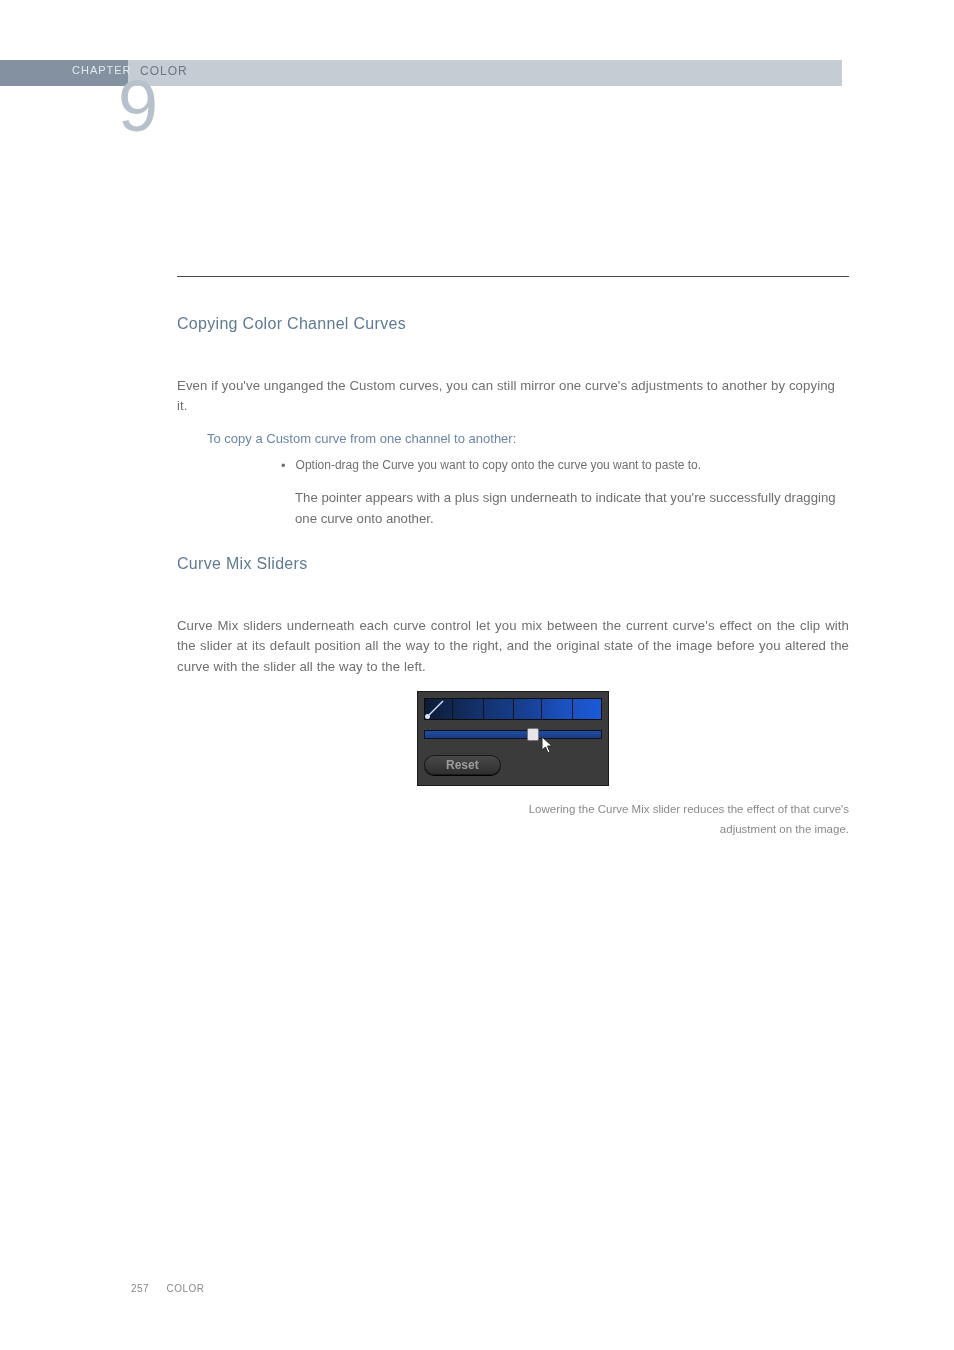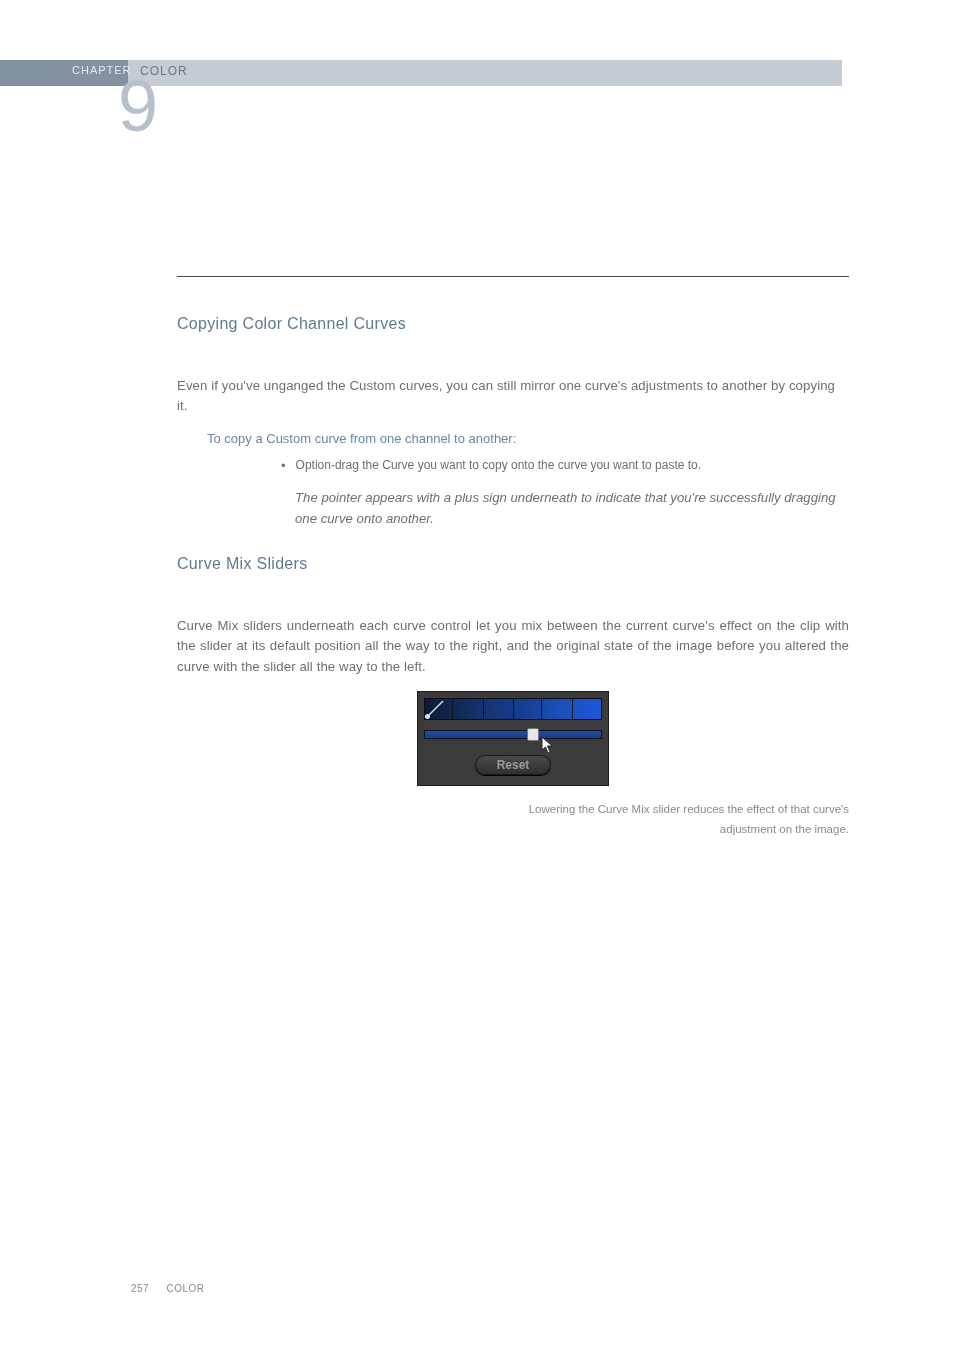--- a/index.html
+++ b/index.html
@@ -16,37 +16,37 @@
   
   .content { position: absolute; left: 177px; top: 276px; width: 672px; }
   .rule { border: none; border-top: 1px solid #4a4a4a; margin-bottom: 38px; }
   h2.section { color: #5f7a94; font-weight: 300; font-size: 16px; letter-spacing: 0.3px; margin-bottom: 16px; }
   p.body { color: #6f6f6f; font-size: 13.2px; line-height: 1.55; margin-bottom: 14px; letter-spacing: 0.1px; margin-top: 43px; }
   p.body.justify { text-align: justify; }
   .subhead { color: #6a86a6; font-size: 13px; margin: 4px 0 10px 30px; }
   .bullet-row { display: flex; margin-left: 104px; margin-bottom: 12px; }
   .bullet-dot { color: #6f6f6f; font-size: 13px; margin-right: 10px; line-height: 1.55; flex: 0 0 auto; }
   .bullet-text { color: #6f6f6f; font-size: 12px; line-height: 1.55; }
-  .indent-para { margin-left: 118px; color: #6f6f6f; font-size: 13.2px; line-height: 1.55; margin-bottom: 26px; font-style: italic; }
+  .indent-para { margin-left: 118px; color: #6f6f6f; font-size: 13.2px; line-height: 1.55; margin-bottom: 26px; }
 
   .figure-wrap { width: 100%; text-align: center; margin: 8px 0 10px 0; }
   .figure { display: inline-block; width: 192px; background: #3b3b3b; border: 1px solid #1b1b1b; padding: 6px 6px 10px 6px; position: relative; }
   .gradient-bar { height: 22px; width: 100%; margin-bottom: 10px; position: relative;
     background: linear-gradient(90deg, #0d1a33 0%, #14316b 30%, #173e8f 55%, #1b50bd 78%, #1b59d8 100%);
     box-shadow: inset 0 0 0 1px #0d0d0d; }
   .grad-ticks { position:absolute; inset:0; pointer-events:none; }
   .grad-ticks span { position:absolute; top:0; bottom:0; width:1px; background:#101418; }
   .diag { position: absolute; left: 2px; top: 2px; width: 18px; height: 18px; }
   .diag-dot { position:absolute; left:1px; bottom:1px; width:5px; height:5px; border-radius:50%; background:#cfe2ff; }
   .slider-track { height: 9px; width: 100%; background: linear-gradient(180deg,#1f4fa8,#1a3a7c); box-shadow: inset 0 0 0 1px #0c1424; position: relative; margin-bottom: 16px; }
   .slider-knob { position: absolute; top: -2px; width: 12px; height: 13px; left: 58%; background:#e6e6e6; border:1px solid #787878; border-radius:2px; }
   .cursor { position:absolute; top:6px; left:calc(58% + 14px); width:16px; height:18px; }
   .reset-btn { display: inline-block; padding: 3px 22px; border-radius: 14px; color: #9c9c9c; font-size: 12px; font-weight: 600;
     background: linear-gradient(180deg,#4a4a4a,#2e2e2e); box-shadow: inset 0 0 0 1px #1a1a1a, 0 1px 0 #000; margin: 0 auto; }
-  .reset-wrap { text-align: center; }
+  .reset-wrap { text-align: left; }
 
   .caption { text-align: right; color: #8a8a8a; font-size: 11.5px; line-height: 1.7; margin: 14px 0 32px 0; }
 
   
   .footer { position: absolute; left: 131px; bottom: 56px; font-size: 10px; color: #8a8a8a; letter-spacing: 0.5px; }
   .footer .pg { margin-right: 14px; }
 </style>
 </head>
 <body>
 

